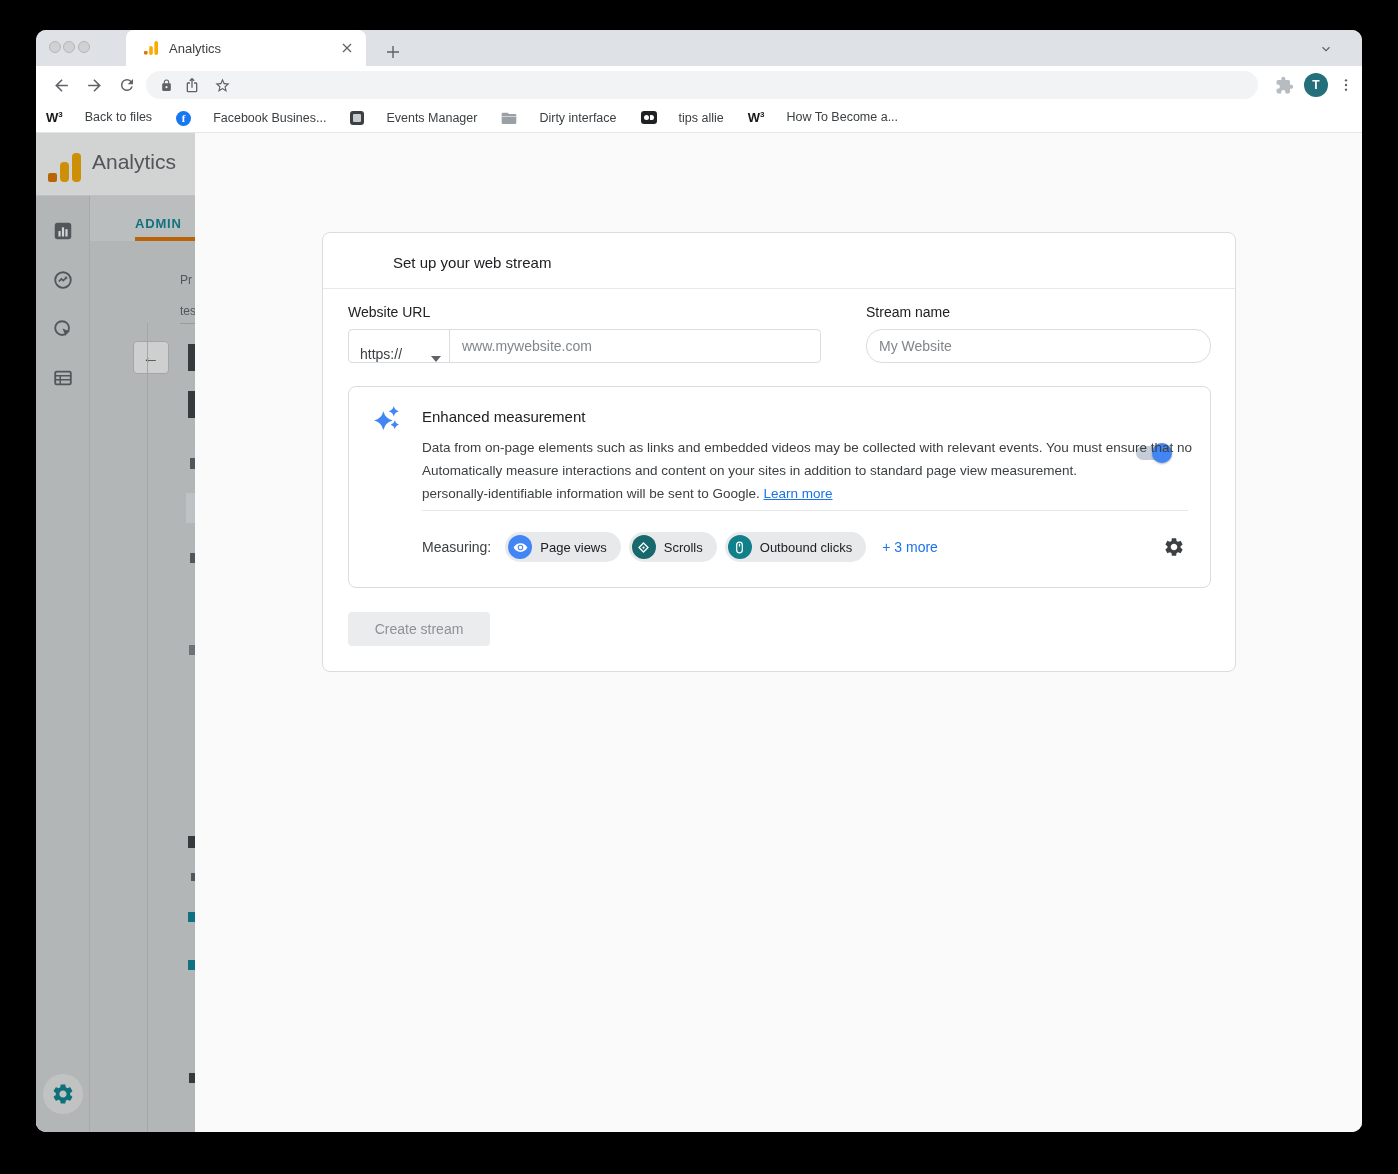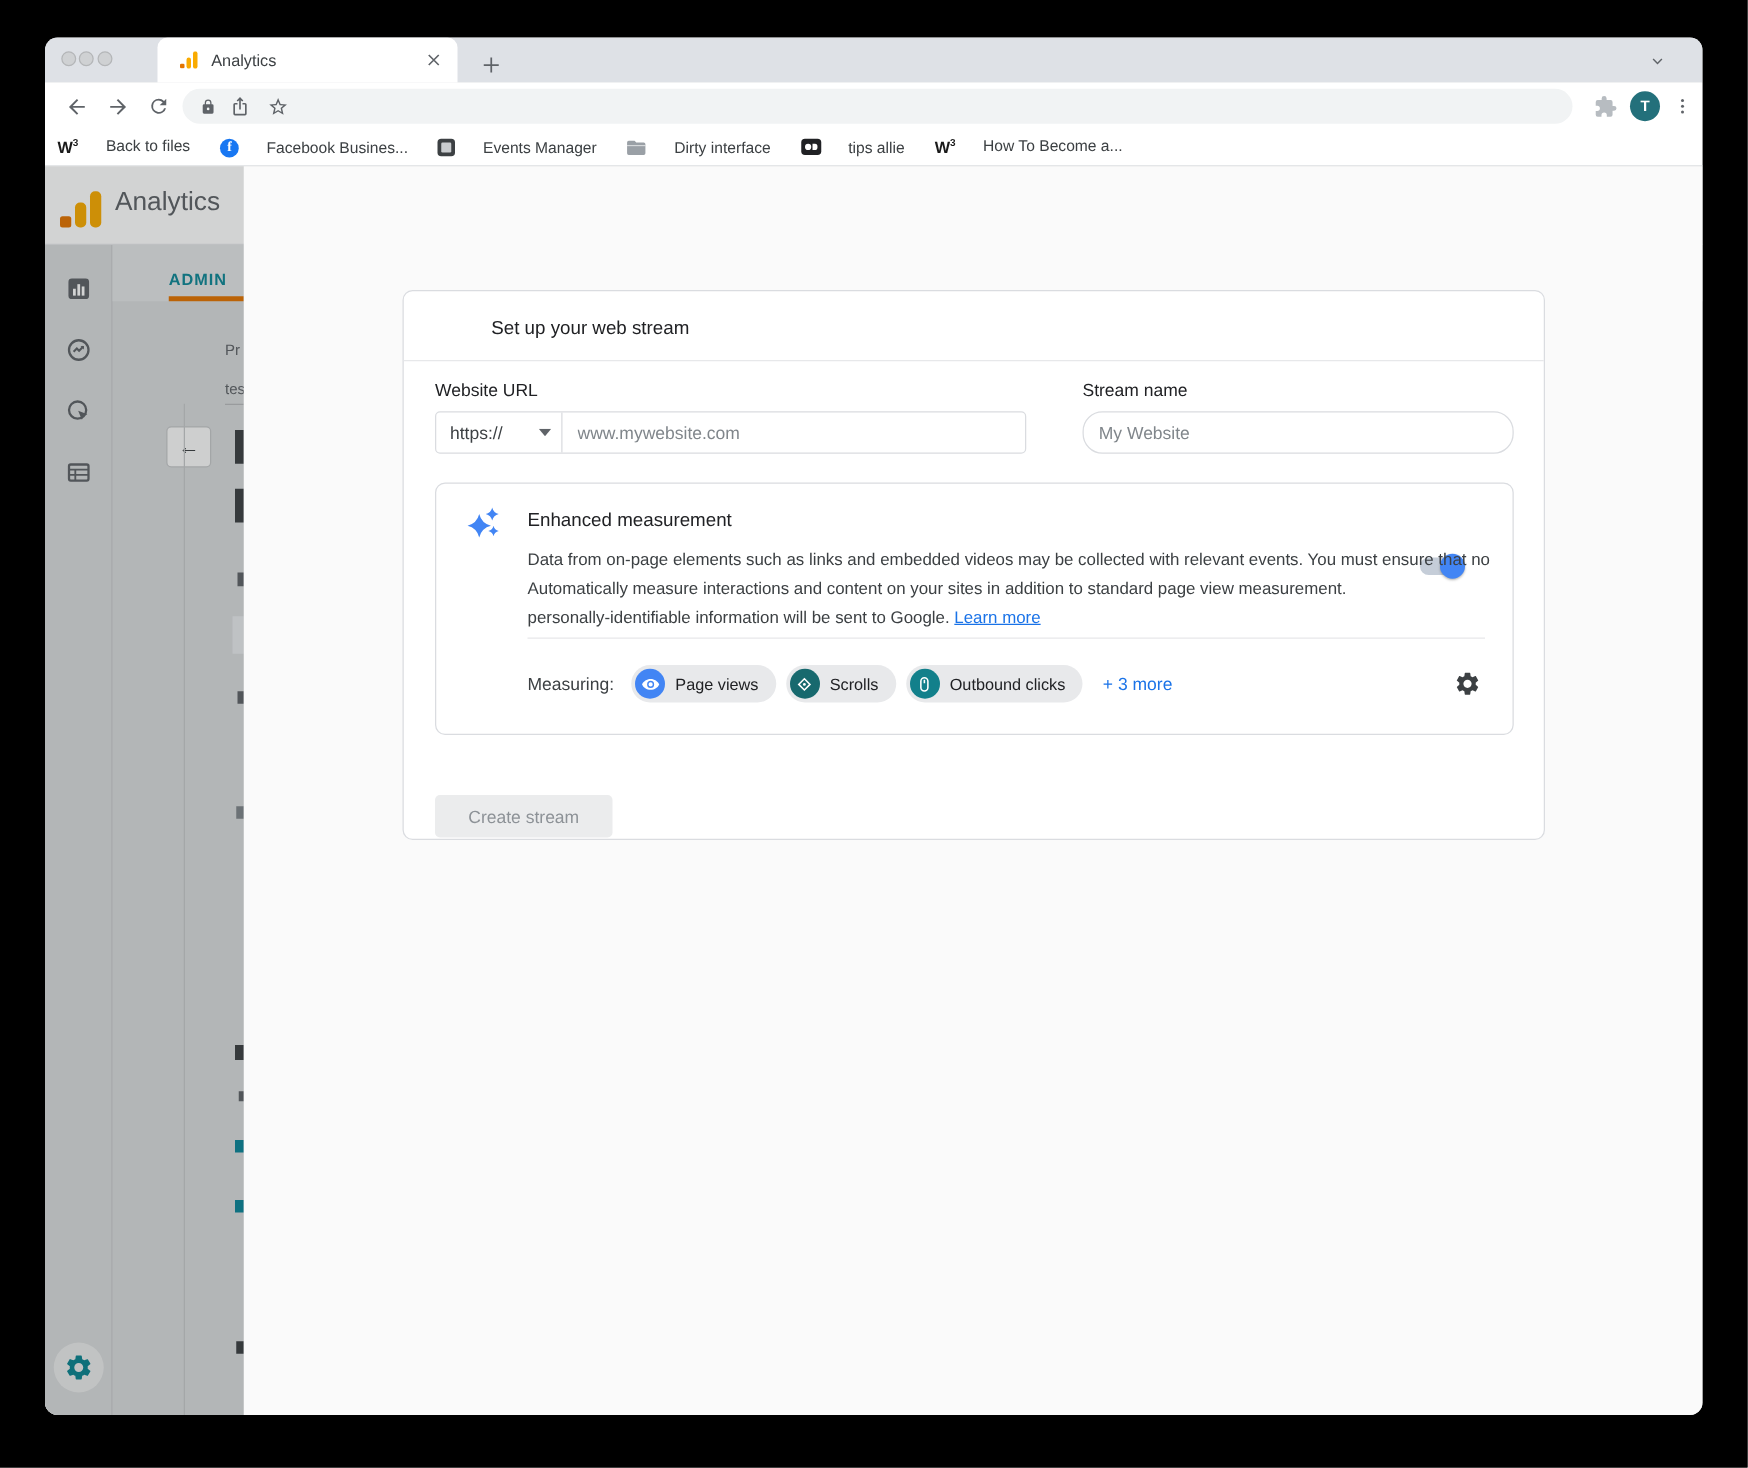--- a/index.html
+++ b/index.html
@@ -80,21 +80,21 @@
   .modal-close { width:24px; height:24px; margin-left:28px; display:flex; align-items:center; justify-content:center; }
   .modal-title { margin-left:14px; font-size:20px; font-weight:500; color:#37393c; }
 
   .card { position:absolute; left:127px; top:99px; width:914px; height:440px; background:#fff;
           border:1px solid #dadce0; border-radius:8px; }
   .card-title { position:absolute; left:25px; top:21px; font-size:15px; color:#202124;margin-left:45px; }
   .card-divider { position:absolute; left:0; top:55px; right:0; height:1px; background:#e7e8ea; }
   .field-label { position:absolute; font-size:14px; font-weight:500; color:#202124; }
   .url-group { position:absolute; left:25px; top:96px; width:473px; height:34px; border:1px solid #dadce0; border-radius:4px;
                display:flex; align-items:stretch; background:#fff; }
-  .proto { width:101px; border-right:1px solid #dadce0; display:flex; align-items:center; padding:0 8px 0 11px;
+  .proto { width:101px; border-right:1px solid #dadce0; display:flex; align-items:flex-end; padding:0 8px 0 11px;
            font-size:14px; color:#3c4043; }
   .proto-caret { margin-left:auto; }
   .url-input, .name-input { border:none; outline:none; flex:1; font-size:14px; padding:0 12px; color:#202124;
                             font-family:"Liberation Sans", sans-serif; background:transparent; }
   .url-input::placeholder, .name-input::placeholder { color:#80868b; }
   .name-wrap { position:absolute; left:543px; top:96px; width:345px; height:34px; border:1px solid #dadce0; border-radius:16px;
                display:flex; background:#fff; }
 
   .em-box { position:absolute; left:25px; top:153px; width:863px; height:202px; border:1px solid #dadce0; border-radius:8px; }
   .em-sparkle { position:absolute; left:24px; top:17px; }
@@ -109,21 +109,21 @@
   .chip-label { font-size:13px; font-weight:500; color:#202124; }
   .more-link { font-size:14px; color:#1a73e8; margin-left:8px; cursor:pointer; }
   .measure-gear { margin-left:auto; width:24px; height:24px; display:flex; align-items:center; justify-content:center; }
 
   .toggle { position:absolute; right:38px; top:55px; width:38px; height:22px; }
   .toggle-track { position:absolute; left:2px; top:4px; width:34px; height:14px; border-radius:7px; background:#c5cdd8; }
   .toggle-knob { position:absolute; right:0; top:1px; width:20px; height:20px; border-radius:50%; background:#4285f4;
                  box-shadow:0 1px 2px rgba(0,0,0,0.3); }
 
   .create-btn { position:absolute; left:25px; top:379px; width:142px; height:34px; background:#ebeced; border:none;
-                border-radius:4px; font-size:14px; font-weight:500; color:#8d9297; font-family:"Liberation Sans", sans-serif;margin-top:24px; }
+                border-radius:4px; font-size:14px; font-weight:500; color:#8d9297; font-family:"Liberation Sans", sans-serif; }
 
   svg { display:block; }
 </style>
 </head>
 <body>
 
 <div class="window">
 
   <div class="tabstrip">
     <div class="traffic t1"></div>

